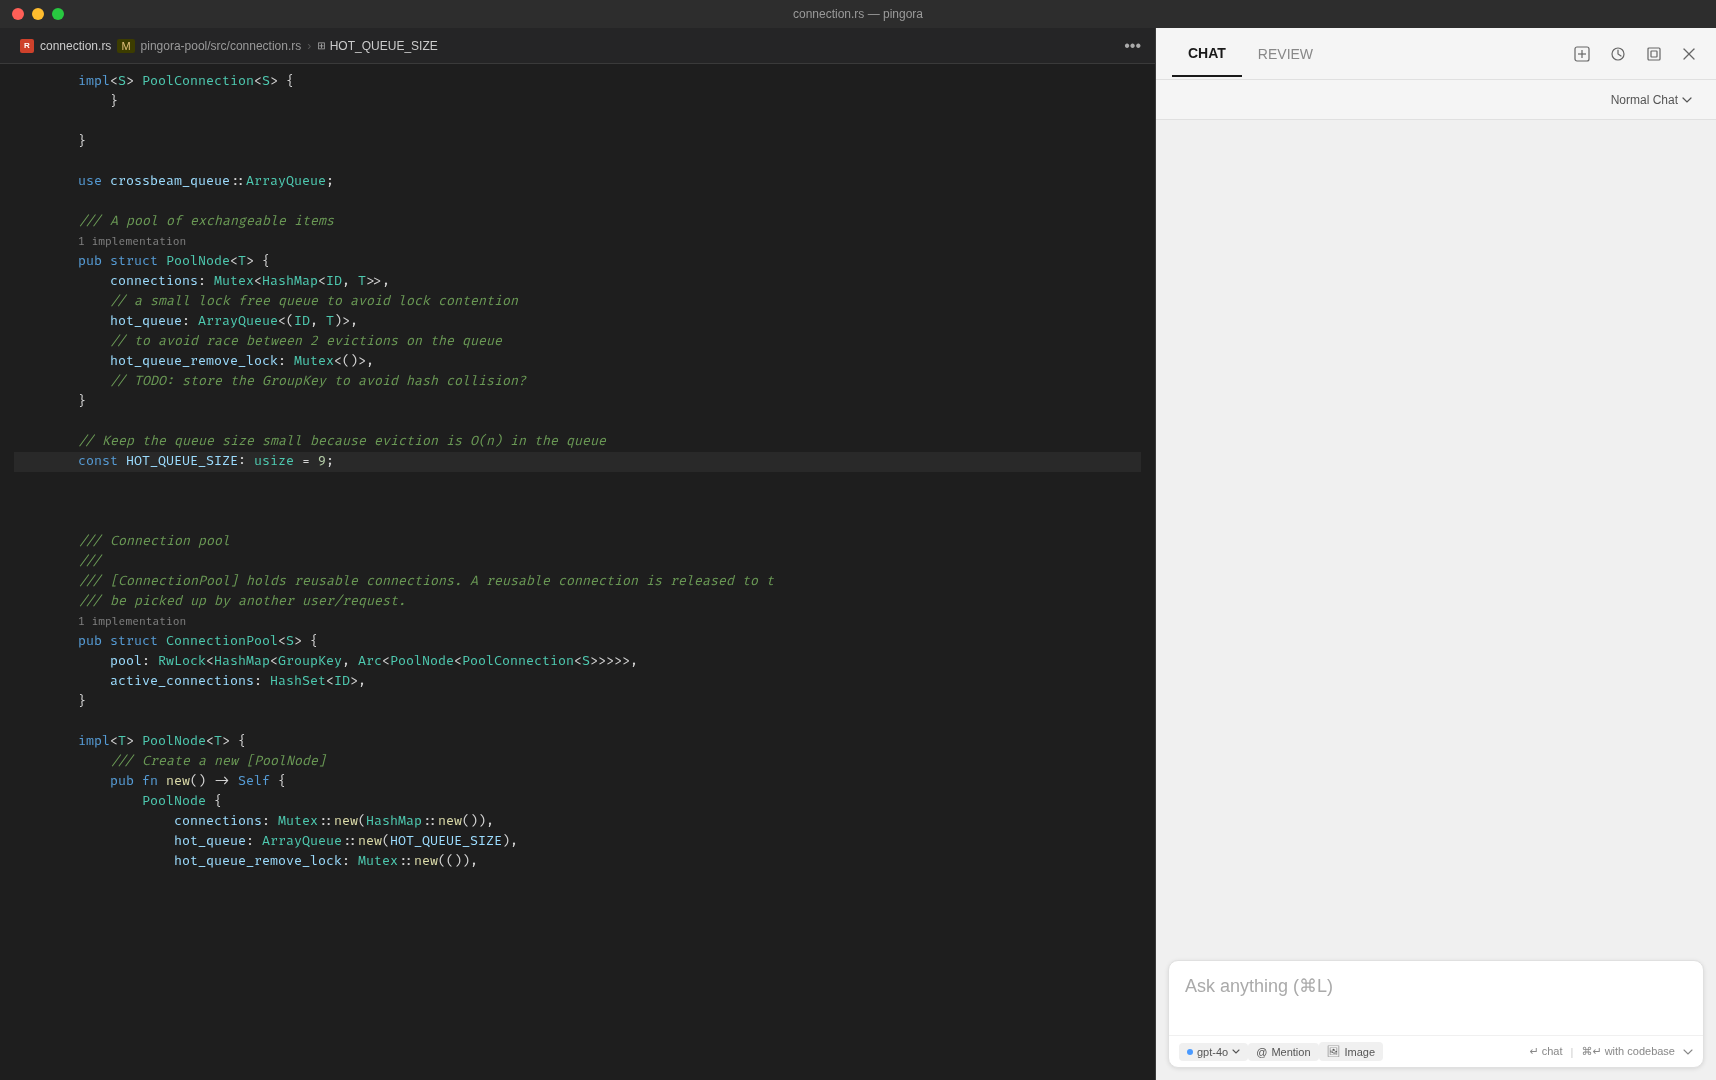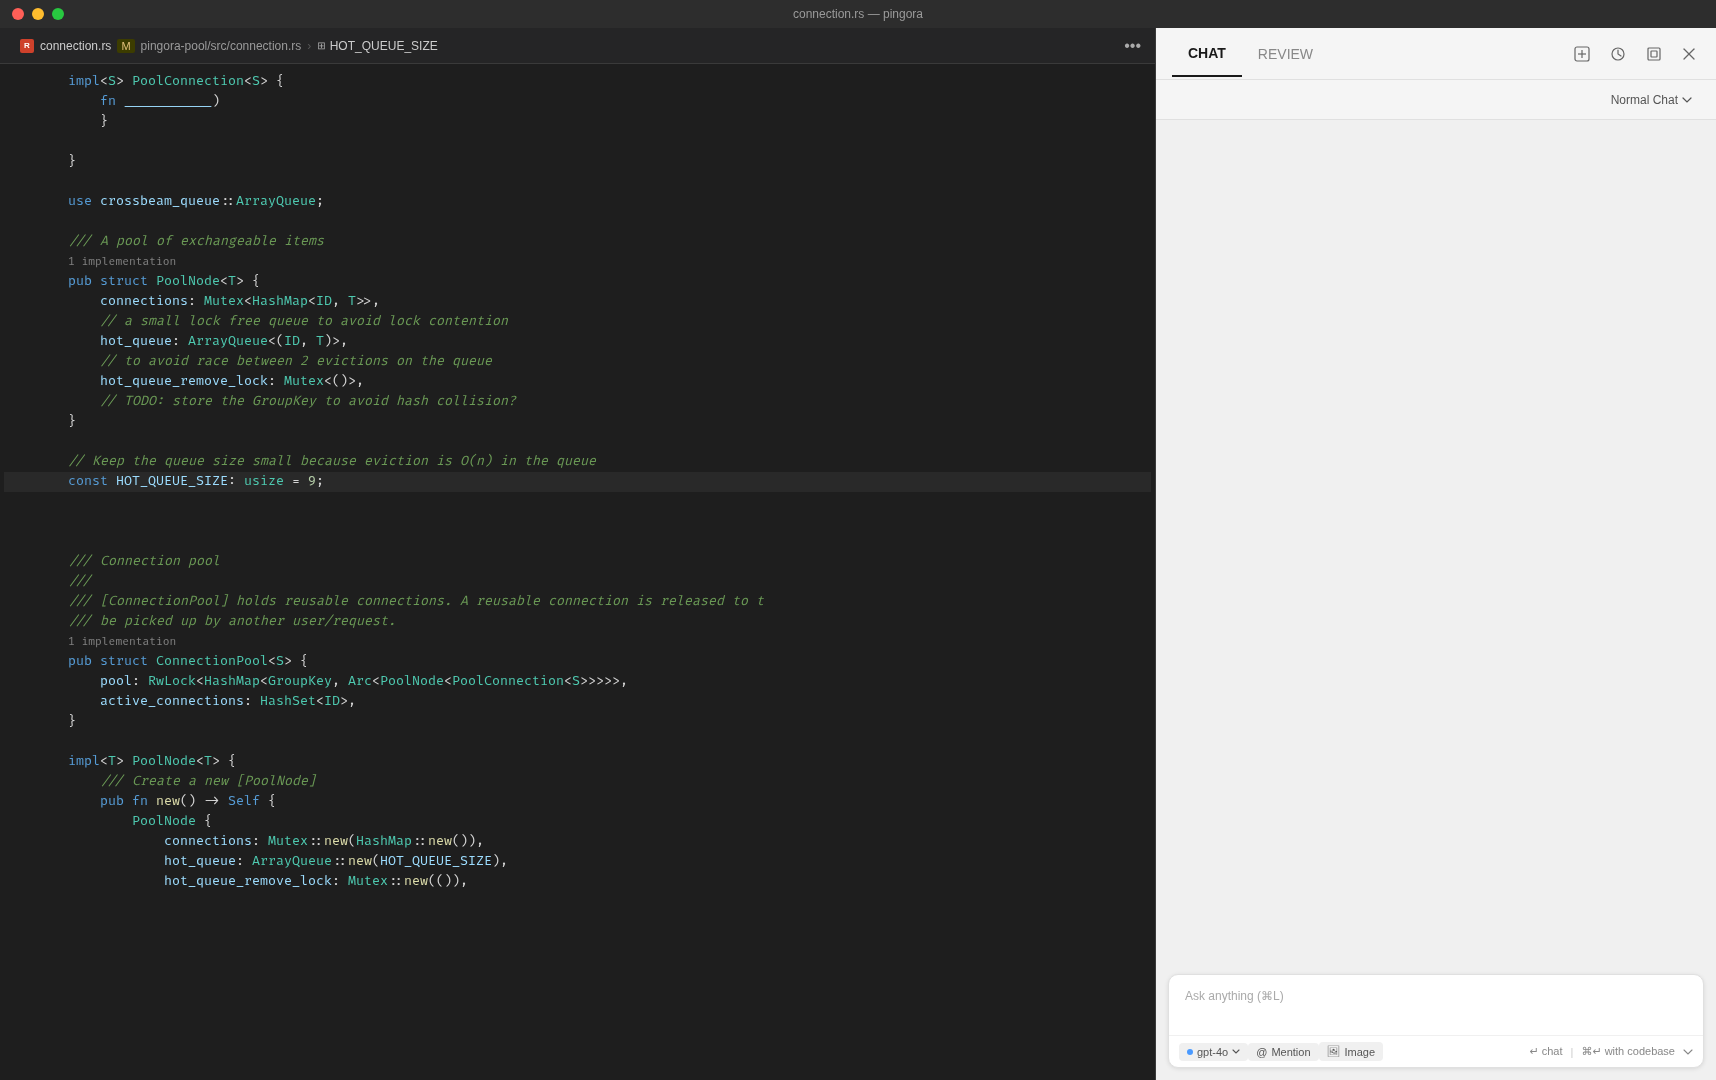--- a/index.html
+++ b/index.html
@@ -140,21 +140,21 @@
       font-size: 16px;
       cursor: pointer;
       padding: 2px 6px;
     }
 
     
     .code-area {
       flex: 1;
       overflow-y: auto;
       overflow-x: hidden;
-      padding: 8px 4px;
+      padding: 8px 14px;
       font-family: 'SF Mono', 'Fira Code', 'Cascadia Code', 'Consolas', monospace;
       font-size: 13px;
       line-height: 1.5;
       background: #1e1e1e;
       color: #d4d4d4;
     }
 
     .code-area::-webkit-scrollbar {
       width: 8px;
     }
@@ -295,21 +295,21 @@
       border: 1px solid #e0e0e0;
       box-shadow: 0 1px 4px rgba(0,0,0,0.1);
       overflow: hidden;
     }
 
     .chat-input {
       width: 100%;
       border: none;
       outline: none;
       padding: 14px 16px;
-      font-size: 12px;
+      font-size: 18px;
       color: #ef4444;
       background: transparent;
       resize: none;
       font-family: inherit;
       min-height: 50px;
     }
 
     .chat-input::placeholder {
       color: #aaa;
     }
@@ -389,24 +389,20 @@
       <div class="tab-more">•••</div>
     </div>
 
     <div class="code-area">
 
       <div class="code-line">
         <span class="line-number"></span>
         <span class="line-content"><span class="kw">impl</span><span class="punc">&lt;</span><span class="type">S</span><span class="punc">&gt;</span> <span class="type">PoolConnection</span><span class="punc">&lt;</span><span class="type">S</span><span class="punc">&gt; {</span></span>
       </div>
 
-      <div class="code-line">
-        <span class="line-number"></span>
-        <span class="line-content">    <span class="kw">fn</span> <span class="field">___________</span><span class="punc">)</span></span>
-      </div>
 
       <div class="code-line">
         <span class="line-number"></span>
         <span class="line-content">    <span class="punc">}</span></span>
       </div>
 
       <div class="code-line">
         <span class="line-number"></span>
         <span class="line-content"></span>
       </div>

